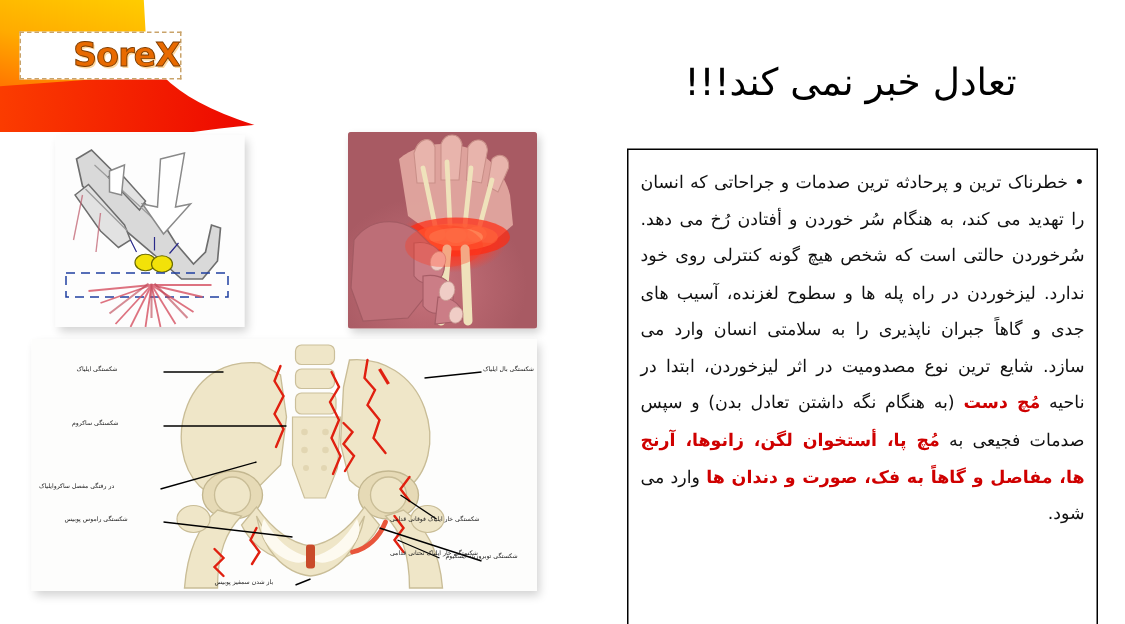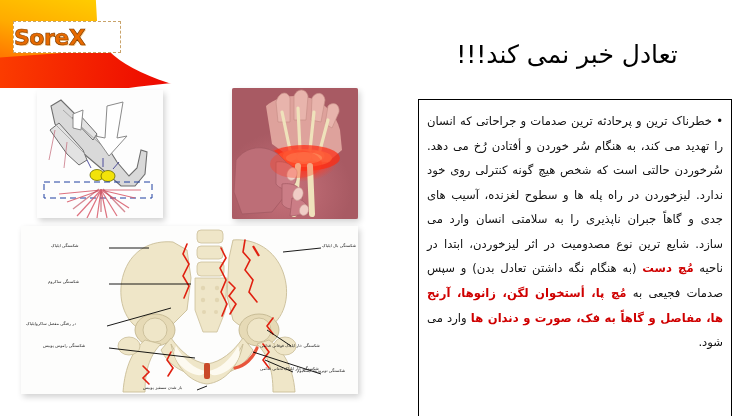--- a/index.html
+++ b/index.html
@@ -58,21 +58,21 @@
     background:#ffffff;
     border-radius:48% 92% 0 0;
     transform:rotate(-4.4deg);
   }
 
   
   #logo-box {
     position:absolute; left:13px; top:21px; width:108px; height:32px;
     background:#fff;
     border:1px dashed #c9a36a;
-    display:flex; align-items:center; justify-content:flex-start;
+    display:flex; align-items:center; justify-content:flex-end;
   }
   #logo-text {
     font-family:"DejaVu Sans", sans-serif;
     font-size:22px; font-weight:bold; letter-spacing:-0.5px;
     color:#e86a00;
     -webkit-text-stroke:0.6px #7a3b00;
     text-shadow:1px 1px 0 #ffd9a0;
   }
   #logo-url {
     position:absolute; left:10px; top:57px;

